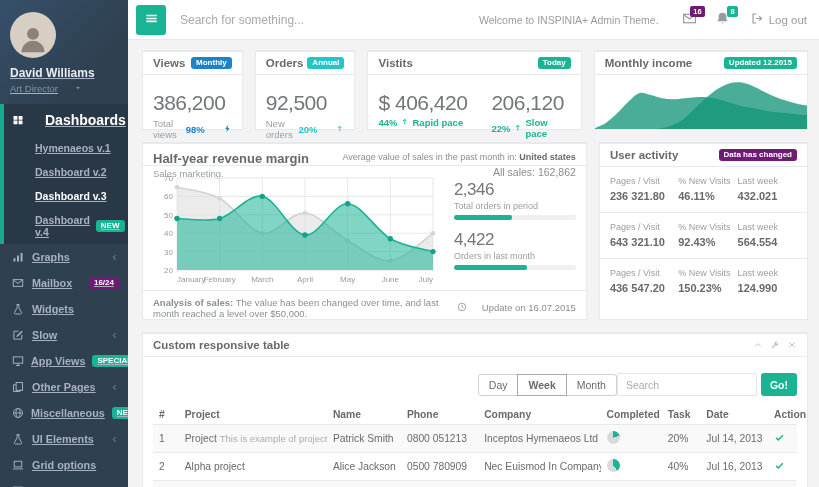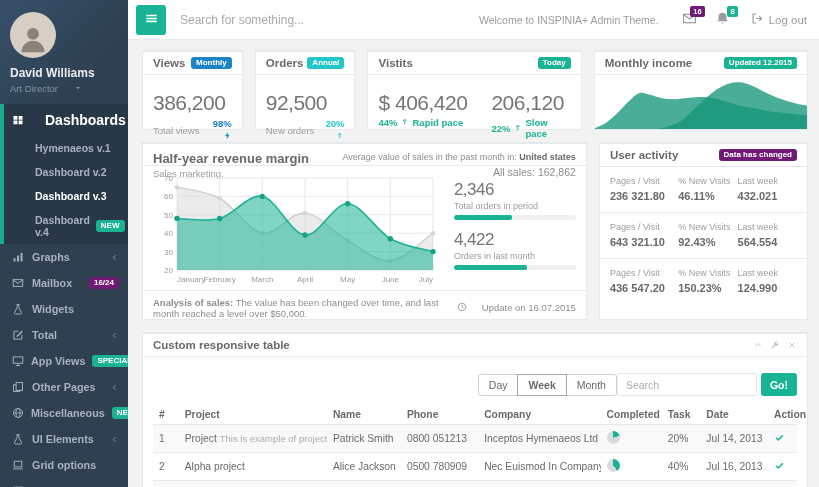--- a/index.html
+++ b/index.html
@@ -1,21 +1,21 @@
 <!DOCTYPE html>
 <html><head>
 <meta charset="utf-8">
 <style>
   * { margin:0; padding:0; box-sizing:border-box; }
   html,body { width:819px; height:487px; overflow:hidden; }
   body { font-family:"Liberation Sans", sans-serif; font-size:11px; color:#676a6c; background:#f3f3f4; }
   .app { display:flex; width:819px; height:487px; }
 
   
-  .sidebar { width:128px; flex:0 0 128px; background:#2f4050; color:#a7b1c2; overflow:hidden; }
+  .sidebar { width:128px; flex:0 0 128px; background:#2f4050; color:#a7b1c2; overflow:hidden;text-decoration:underline; }
   .profile { padding:12px 10px 10px; background:linear-gradient(135deg,#36506a 0%,#2f4050 70%); }
   .avatar { width:46px; height:46px; border-radius:50%; background:#d8cfc4; color:#8b8178; display:flex; align-items:flex-end; justify-content:center; overflow:hidden; }
   .avatar svg { width:34px; height:34px; }
   .uname { margin-top:8px; font-size:12px; font-weight:700; color:#e8ecf3; }
   .urole { margin-top:3px; font-size:9.5px; color:#8095a8; display:flex; align-items:center; gap:16px; }
   .urole .ci svg { width:8px; height:8px; }
   .nav-section { background:#293846; border-left:4px solid #19aa8d; }
   .nav-head { display:flex; align-items:center; gap:21px; padding:8px 8px 8px 8px; color:#fff; font-weight:700; font-size:14px; cursor:pointer; }
   .nav-head .nicon { color:#fff; }
   .nav-head .nlabel { flex:1; }
@@ -55,21 +55,21 @@
   .ibox-title { display:flex; justify-content:space-between; align-items:center; padding:5px 10px; border-bottom:1px solid #e7eaec; min-height:22px; }
   .ibox-title .t { font-weight:700; font-size:11.5px; color:#676a6c; white-space:nowrap; }
   .ibox-content { padding:8px 10px; flex:1; min-height:0;margin-top:8px; }
 
   
   .stat-row { height:80px; }
   .stat-row .ibox { height:80px; }
   .f2 { flex:2; } .f4 { flex:4.3; }
   .big { font-size:21px; color:#73777a; letter-spacing:-0.5px; white-space:nowrap; }
   .stat-foot { display:flex; justify-content:space-between; align-items:center; font-size:9.5px; color:#9a9da0; margin-top:3px; }
-  .pct { font-weight:700; display:inline-flex; align-items:flex-end; gap:2px;flex-direction:column; }
+  .pct { font-weight:700; display:inline-flex; align-items:flex-end; gap:18px; }
   .pct.c-info { color:#1c84c6; } .pct.c-cyan { color:#23c6c8; }
   .pct svg { width:9px; height:9px; }
   .visits-grid { display:flex; gap:24px; }
   .trend { font-size:9.5px; color:#1ab394; font-weight:700; margin-top:2px; display:flex; align-items:center; gap:3px; }
   .trend svg { width:9px; height:9px; }
   .income-box .ibox-content { padding:0; position:relative; }
   .income-box svg { position:absolute; left:0; bottom:0; width:100%; height:54px; display:block; }
 
   
   .rev-box { width:66.8%; flex:0 0 66.8%; height:178px; }
@@ -202,21 +202,21 @@
         </span>
       <span class="nlabel">Widgets</span>
     </div>
     <div class="nav-item">
       <span class="nicon">
           <svg viewBox="0 0 16 16" fill="none" stroke="currentColor" stroke-width="1.3">
             <path d="M8.5 3H2.5v10.5H13V7.5"></path>
             <path d="M12.8 2.2l1.5 1.5-6.4 6.4-2.2.7.7-2.2z" fill="currentColor" stroke="none"></path>
           </svg>
         </span>
-      <span class="nlabel">Total</span>
+      <span class="nlabel">Slow</span>
       <span class="chev">
           <svg viewBox="0 0 16 16" fill="none" stroke="currentColor" stroke-width="1.5">
             <path d="M9.8 4L6 8l3.8 4"></path>
           </svg>
         </span>
     </div>
     <div class="nav-item">
       <span class="nicon">
           <svg viewBox="0 0 16 16" fill="none" stroke="currentColor" stroke-width="1.3">
             <rect x="1.7" y="2.5" width="12.6" height="8.5"></rect>

